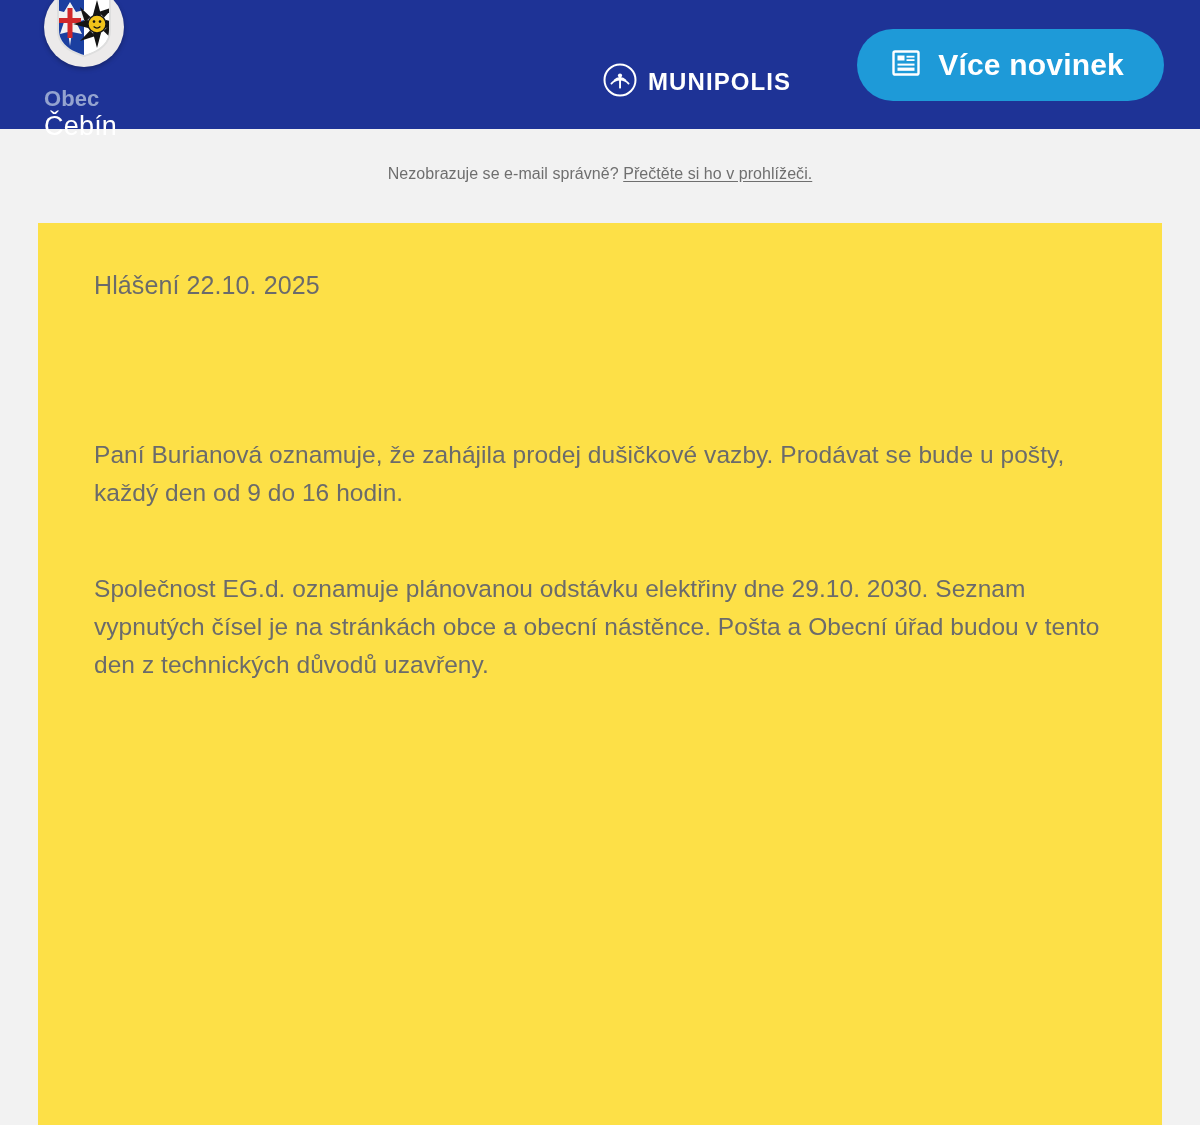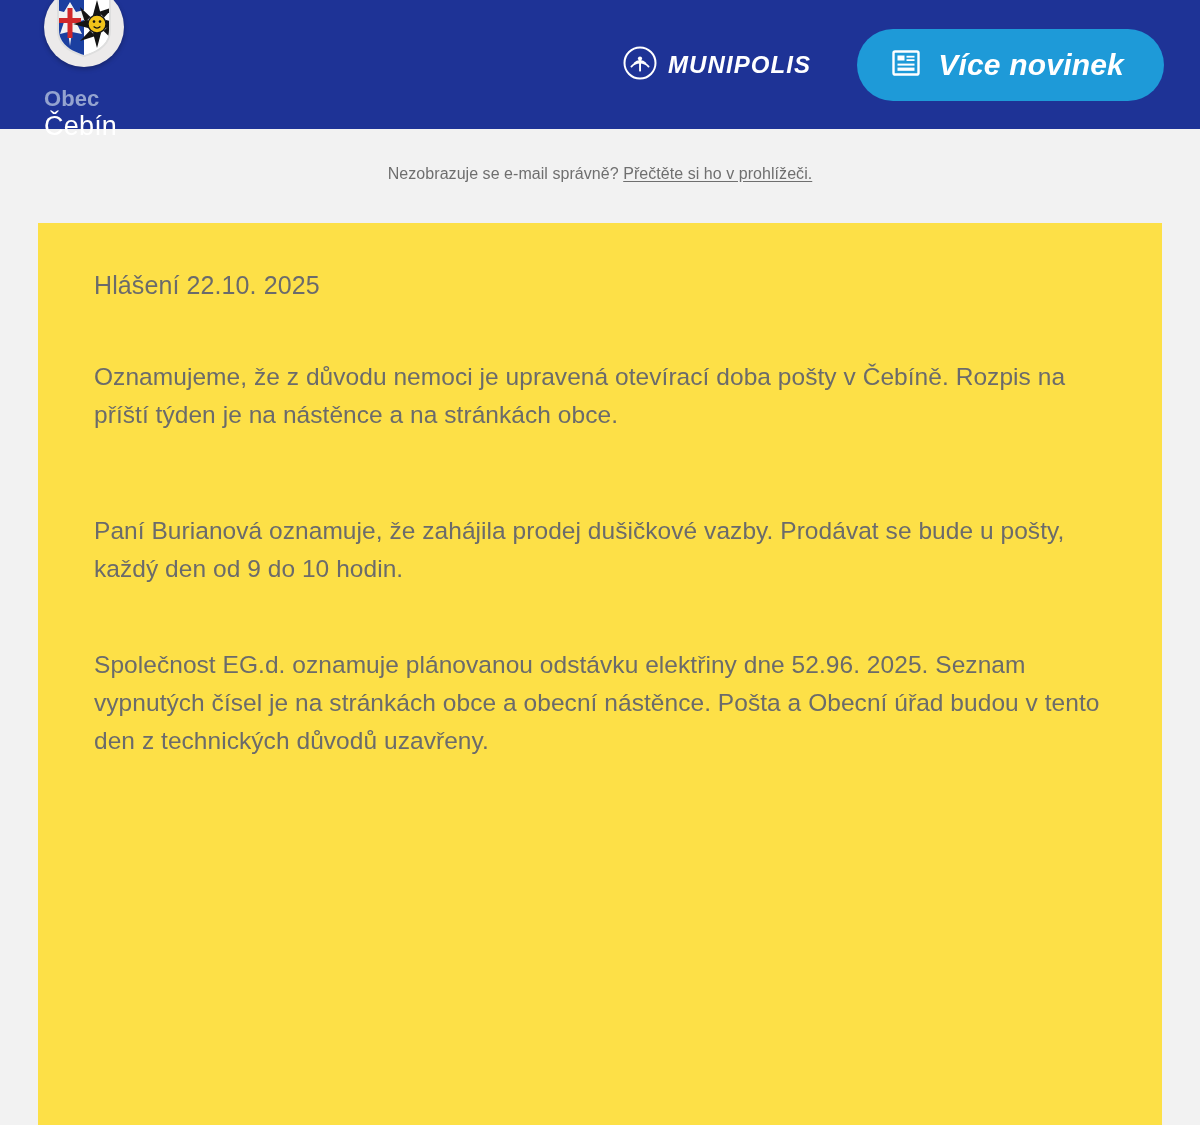--- a/index.html
+++ b/index.html
@@ -60,23 +60,22 @@
     font-weight: normal;
     color: #ffffff;
     display: block;
     margin-top: 2px;
     letter-spacing: .2px;
   }
 
   .header-right {
     margin-left: auto;
     display: flex;
-    align-items: center;
-    gap: 46px;
-    font-style: italic;
+    align-items: flex-end;
+    gap: 66px;
   }
   .munipolis {
     display: flex;
     align-items: center;
     gap: 11px;
   }
   .munipolis-word {
     color: #ffffff;
     font-size: 24px;
     font-weight: bold;
@@ -255,30 +254,29 @@
 </div>
 
 <div class="card">
 
   <h1 class="post-title">Hlášení 22.10. 2025</h1>
 
   <div class="gap-lg"></div>
 
   <div class="body-copy">
 
-    <p>Oznamujeme, že z důvodu nemoci je upravená otevírací doba pošty v Čebíně. Rozpis na příští týden je na nástěnce a na stránkách obce.</p>
 
     <div class="gap-list"></div>
 
 
     <div class="gap-lg"></div>
 
-    <p>Paní Burianová oznamuje, že zahájila prodej dušičkové vazby. Prodávat se bude u  pošty, každý den od 9 do 10 hodin.</p>
+    <p>Paní Burianová oznamuje, že zahájila prodej dušičkové vazby. Prodávat se bude u  pošty, každý den od 9 do 16 hodin.</p>
 
     <div class="gap-lg"></div>
 
-    <p>Společnost EG.d. oznamuje plánovanou odstávku elektřiny dne 52.96. 2025. Seznam vypnutých čísel je na stránkách obce a obecní nástěnce. Pošta a Obecní úřad budou v tento den z technických důvodů uzavřeny.</p>
+    <p>Společnost EG.d. oznamuje plánovanou odstávku elektřiny dne 29.10. 2030. Seznam vypnutých čísel je na stránkách obce a obecní nástěnce. Pošta a Obecní úřad budou v tento den z technických důvodů uzavřeny.</p>
 
     <div class="gap-lg"></div>
 
 
   </div>
 </div>
 
 </body></html>

